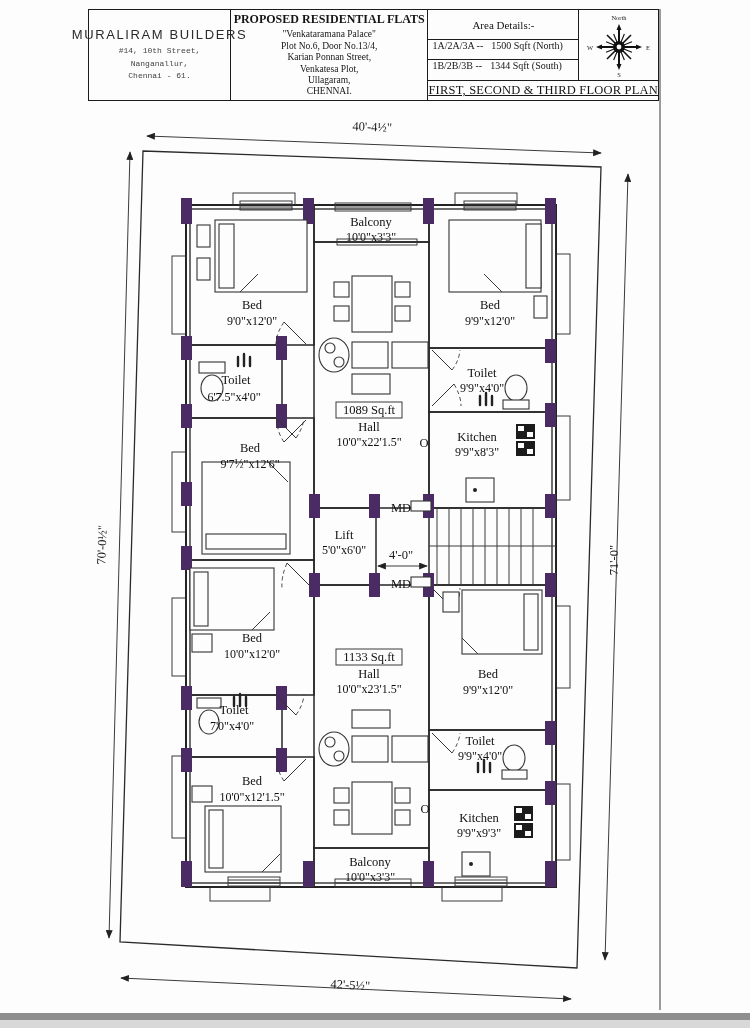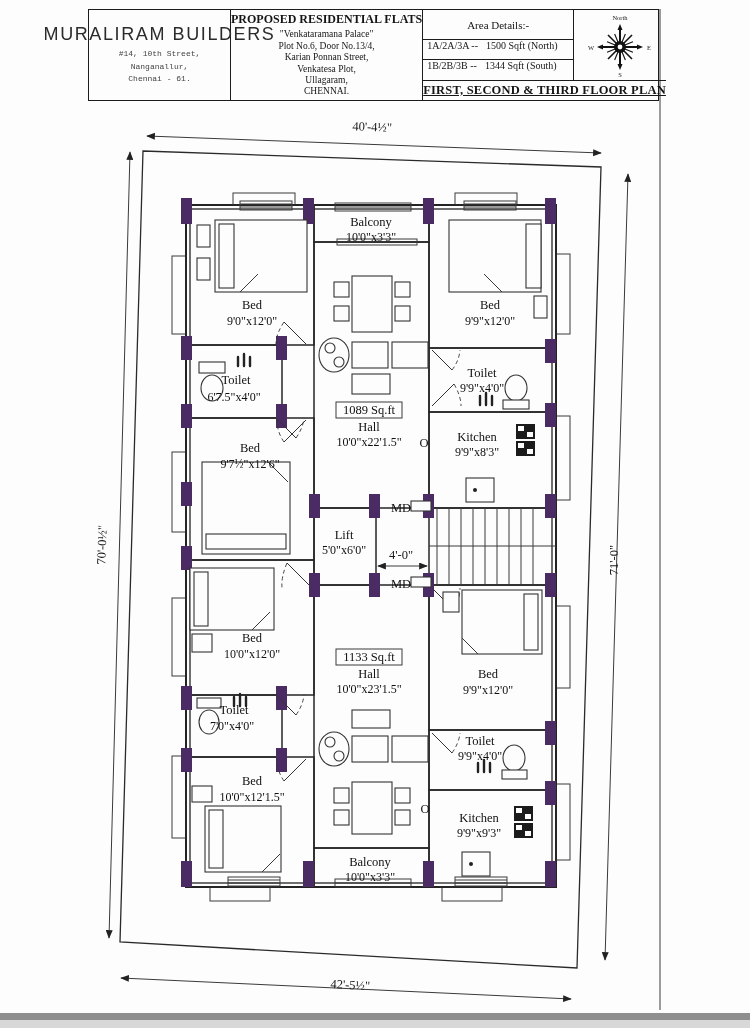--- a/index.html
+++ b/index.html
@@ -5,39 +5,39 @@
   html,body{margin:0;padding:0;background:#e8e8e8;}
   .page{position:relative;width:750px;height:1028px;background:#fdfdfd;overflow:hidden;
         font-family:"Liberation Serif",serif;color:#151515;}
   .plan-svg{position:absolute;left:0;top:0;width:750px;height:1028px;}
   
   .title-block{position:absolute;left:88px;top:9px;width:571px;height:92px;
     border:1.6px solid #1c1c1c;display:flex;background:#fdfdfd;z-index:5;box-sizing:border-box;}
   .tb-cell{box-sizing:border-box;height:100%;}
   .tb-builder{width:142px;border-right:1.4px solid #1c1c1c;display:flex;flex-direction:column;
     align-items:center;justify-content:center;text-align:center;}
-  .builder-name{font-family:"Liberation Sans",sans-serif;font-size:18px;letter-spacing:1.6px;
+  .builder-name{font-family:"Liberation Sans",sans-serif;font-size:13px;letter-spacing:1.6px;
     color:#2b2b2b;margin-bottom:3px;white-space:nowrap;}
   .builder-line{font-size:8px;color:#444;line-height:1.55;font-family:Liberation Mono, monospace;}
   .tb-project{width:198px;border-right:1.4px solid #1c1c1c;display:flex;flex-direction:column;
     align-items:center;justify-content:center;text-align:center;padding:2px 0;}
   .project-heading{font-size:12px;font-weight:bold;margin-bottom:2px;white-space:nowrap;}
   .project-line{font-size:9.5px;line-height:1.2;}
   .tb-right{flex:1;display:flex;flex-direction:column;}
   .tb-right-top{flex:1;display:flex;}
   .tb-area{width:151px;border-right:1.4px solid #1c1c1c;display:flex;flex-direction:column;box-sizing:border-box;}
   .area-heading{height:30px;display:flex;align-items:center;justify-content:center;
     font-size:11px;border-bottom:1.4px solid #1c1c1c;box-sizing:border-box;}
   .area-row{height:20px;display:flex;align-items:flex-start;font-size:10px;padding:0 4px;
     border-bottom:1.4px solid #1c1c1c;box-sizing:border-box;white-space:nowrap;}
   .area-row:last-child{border-bottom:none;}
   .area-code{margin-right:8px;}
   .tb-compass{flex:1;display:flex;align-items:center;justify-content:center;}
   .tb-plan-title{height:21px;border-top:1.4px solid #1c1c1c;display:flex;align-items:center;
-    justify-content:center;font-size:12.5px;font-weight:bold;text-decoration:underline;
+    justify-content:center;font-size:12.5px;font-weight:normal;text-decoration:underline;
     white-space:nowrap;letter-spacing:.2px;box-sizing:border-box;}
   .compass-label{font-size:6.5px;fill:#222;font-family:"Liberation Serif",serif;}
   
   .wall{fill:none;stroke:#222;stroke-width:1.3;}
   .wall-heavy{fill:none;stroke:#1c1c1c;stroke-width:2;}
   .room{fill:none;stroke:#262626;stroke-width:1.5;}
   .furn{fill:#fdfdfd;stroke:#333;stroke-width:1.1;}
   .thin{fill:none;stroke:#3a3a3a;stroke-width:1;}
   .col{fill:#4b2b63;stroke:none;}
   .lbl{font-family:"Liberation Serif",serif;font-size:12.5px;fill:#101010;text-anchor:middle;}

